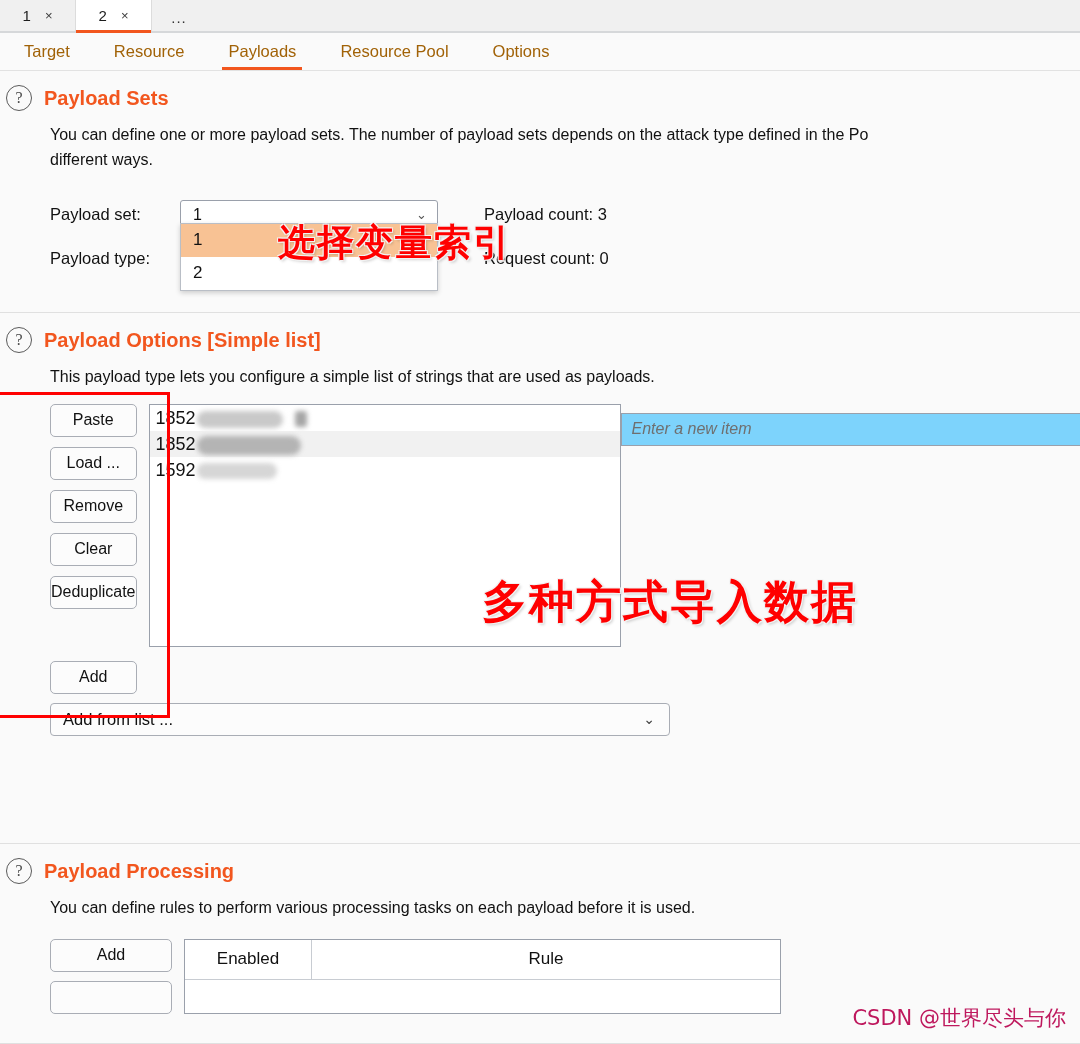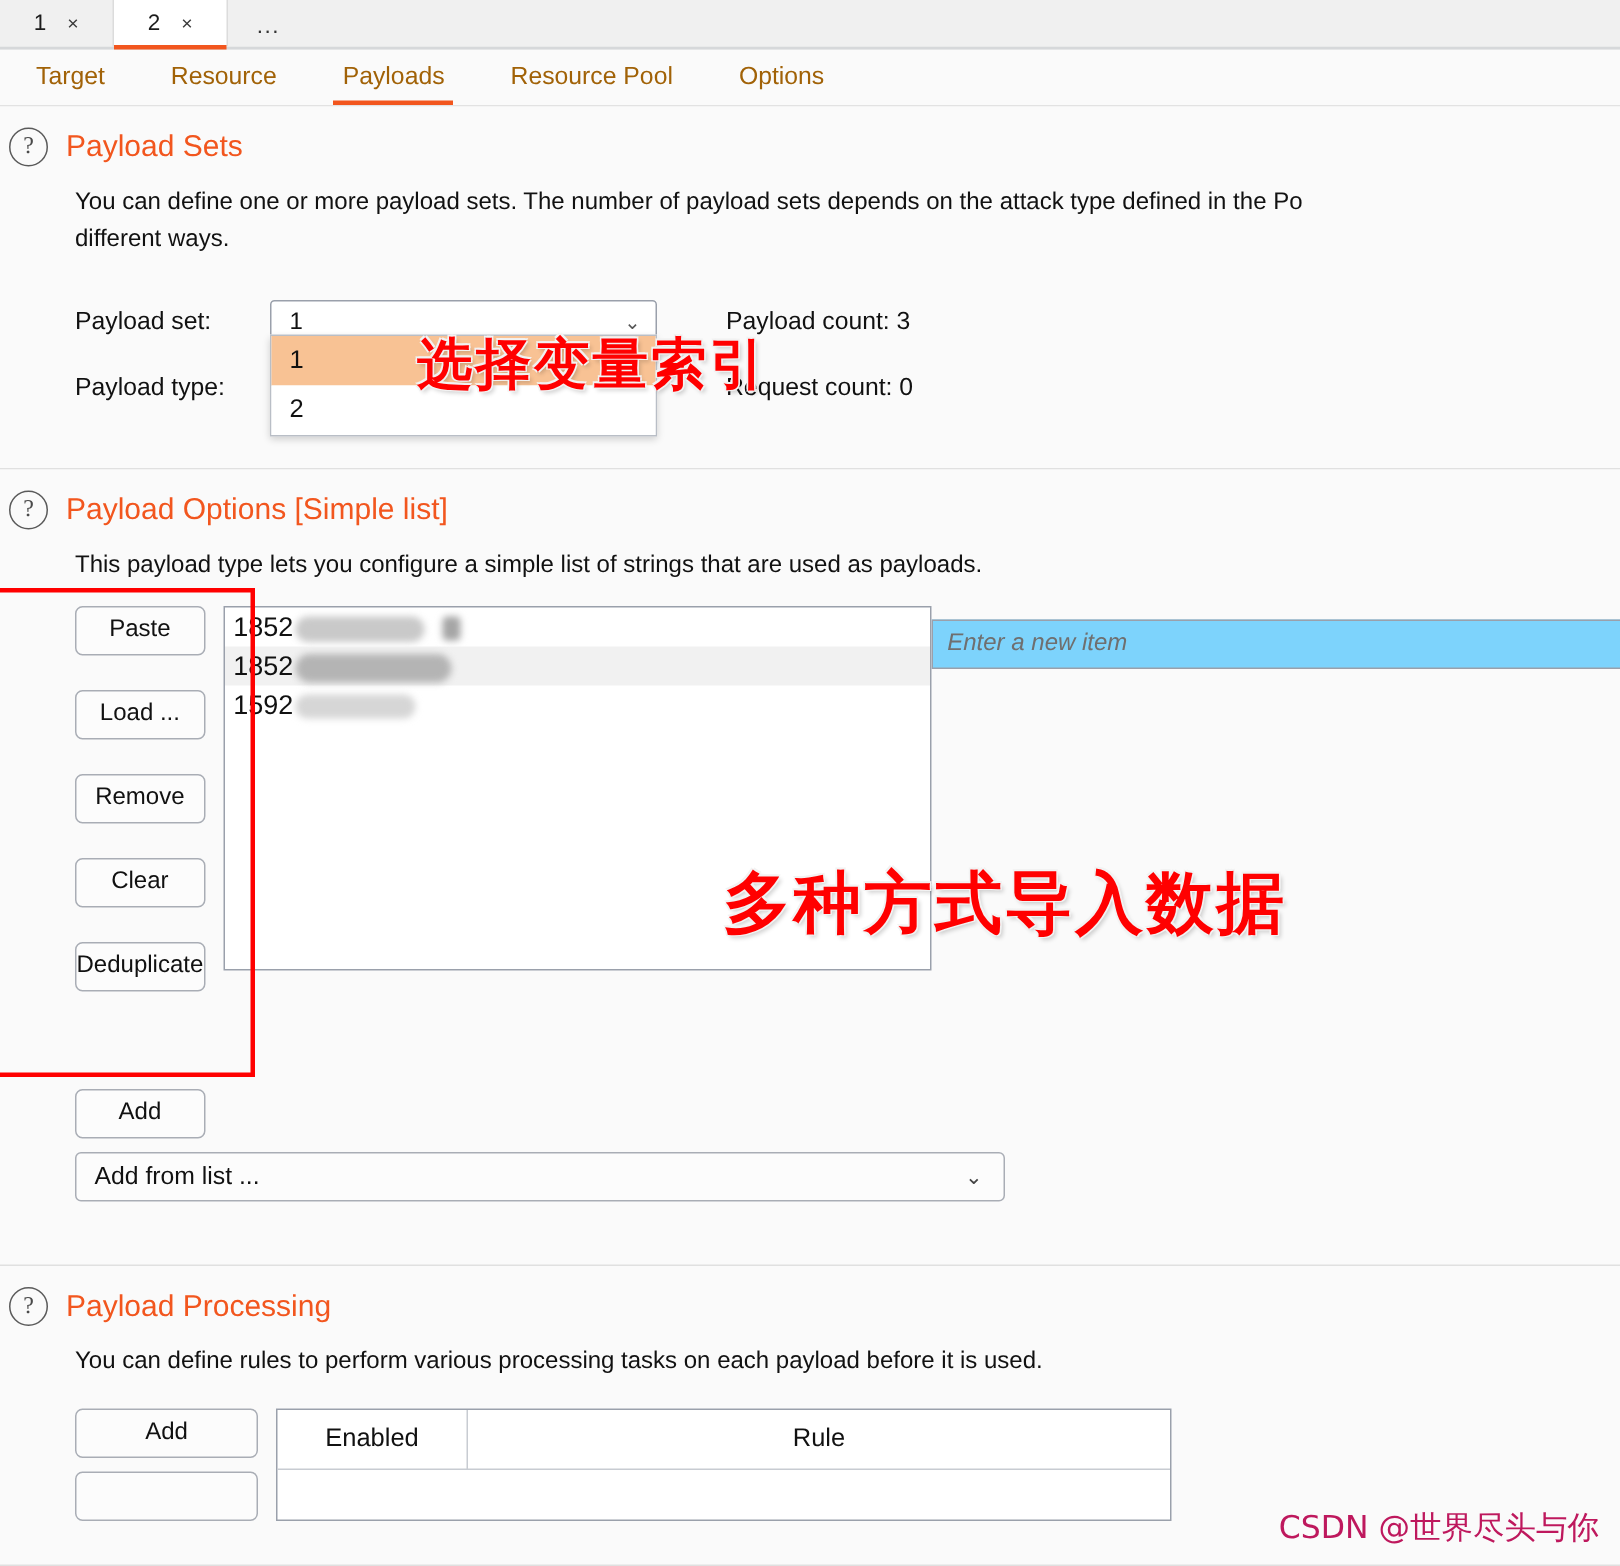--- a/index.html
+++ b/index.html
@@ -119,21 +119,21 @@
     font-size: 16px;
     display: flex;
     align-items: center;
     justify-content: center;
     flex: 0 0 auto;
     font-family: "Liberation Serif", serif;
   }
   .sectitle {
     color: #f2561e;
     font-size: 20px;
-    font-weight: normal;
+    font-weight: bold;
   }
   .desc {
     padding-left: 50px;
     font-size: 16px;
     color: #111;
     line-height: 1.55;
     white-space: nowrap;
     overflow: hidden;
   }
   .desc .l2 { display: block; }
@@ -209,21 +209,21 @@
     padding-bottom: 26px;
   }
   .optrow {
     display: flex;
     align-items: flex-start;
   }
   .btncol {
     width: 160px;
     display: flex;
     flex-direction: column;
-    gap: 23px;
+    gap: 10px;
   }
   .btn {
     height: 33px;
     background: #fcfcfc;
     border: 1px solid #a9adb5;
     border-radius: 5px;
     font-size: 16px;
     color: #111;
     display: flex;
     align-items: center;

